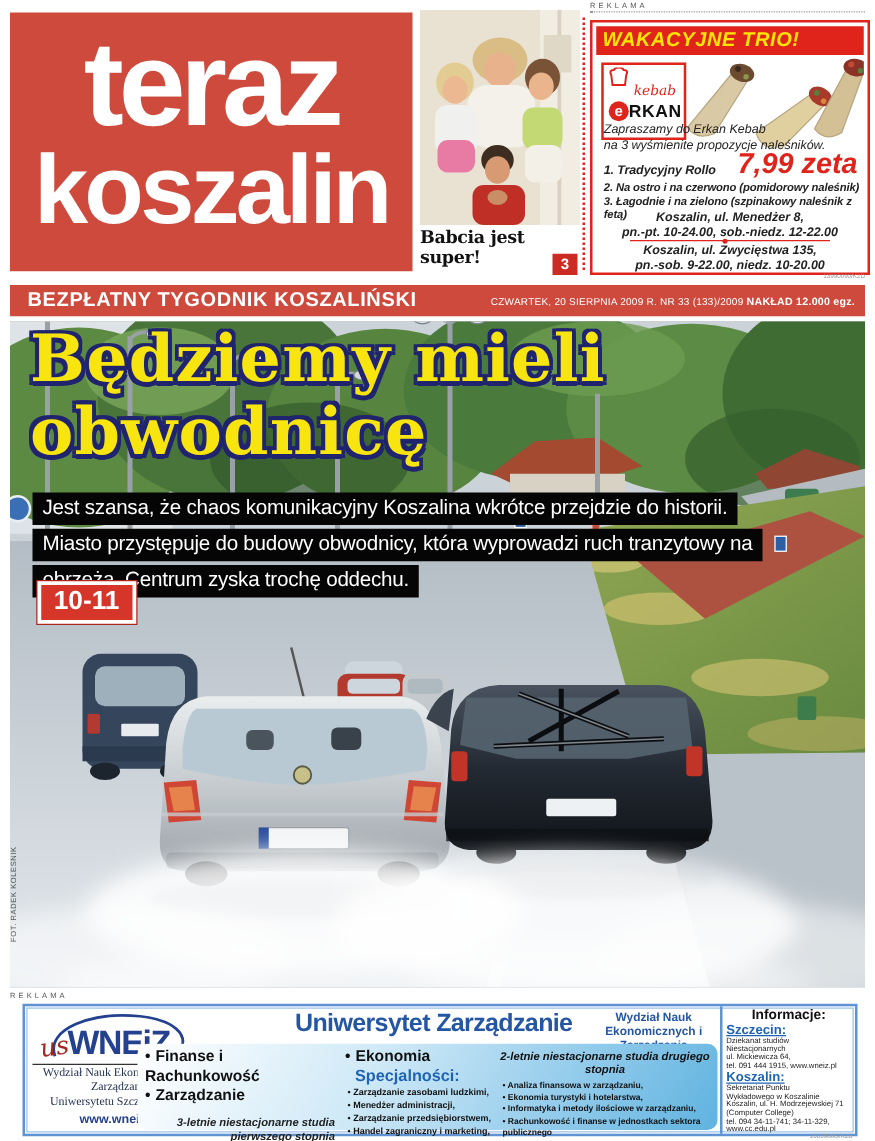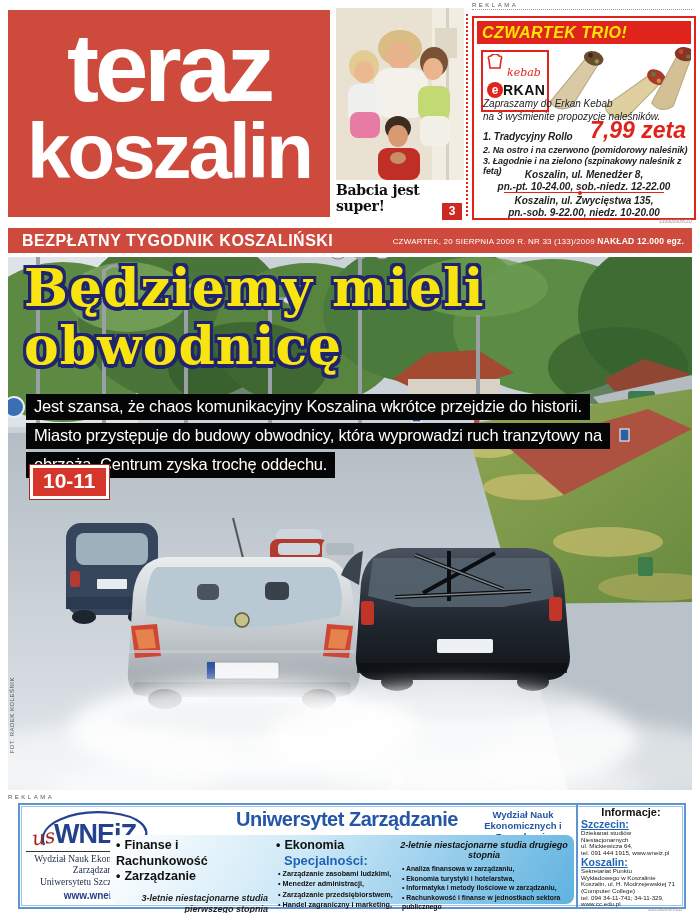--- a/index.html
+++ b/index.html
@@ -149,21 +149,21 @@
       <rect x="42" y="140" width="42" height="32" rx="9" fill="#bf2f26"></rect>
       <ellipse cx="62" cy="150" rx="8" ry="6" fill="#c98e66"></ellipse>
     </svg>
     <div class="family-caption">Babcia jest super!</div>
     <div class="family-page-badge">3</div>
   </div>
 
   <div class="kebab-label">REKLAMA</div>
   <div class="kebab-divider"></div>
   <div class="kebab-ad">
-    <div class="kb-band">CZWARTEK TRIO!</div>
+    <div class="kb-band">WAKACYJNE TRIO!</div>
     <div class="kb-logo">
       <svg class="kb-chef" width="18" height="16" viewBox="0 0 18 16" style="position:absolute;left:3px;top:2px;">
         <path d="M3,6 Q1,2 5,2 Q6,0 9,0 Q12,0 13,2 Q17,2 15,6 L14,14 L4,14 Z" fill="none" stroke="#e0241b" stroke-width="1.6"></path>
       </svg>
       <div class="kb-kebab">kebab</div>
       <div class="kb-brand"><span class="kb-e">e</span><span class="kb-rkan">RKAN</span></div>
     </div>
     <svg class="kb-cones" width="142" height="74" viewBox="0 0 142 74">
       <g transform="rotate(18 30 40)">
         <path d="M8,66 L30,10 Q36,2 44,8 L30,64 Q18,74 8,66 Z" fill="#d9c9a4" stroke="#b7a682" stroke-width="1"></path>

